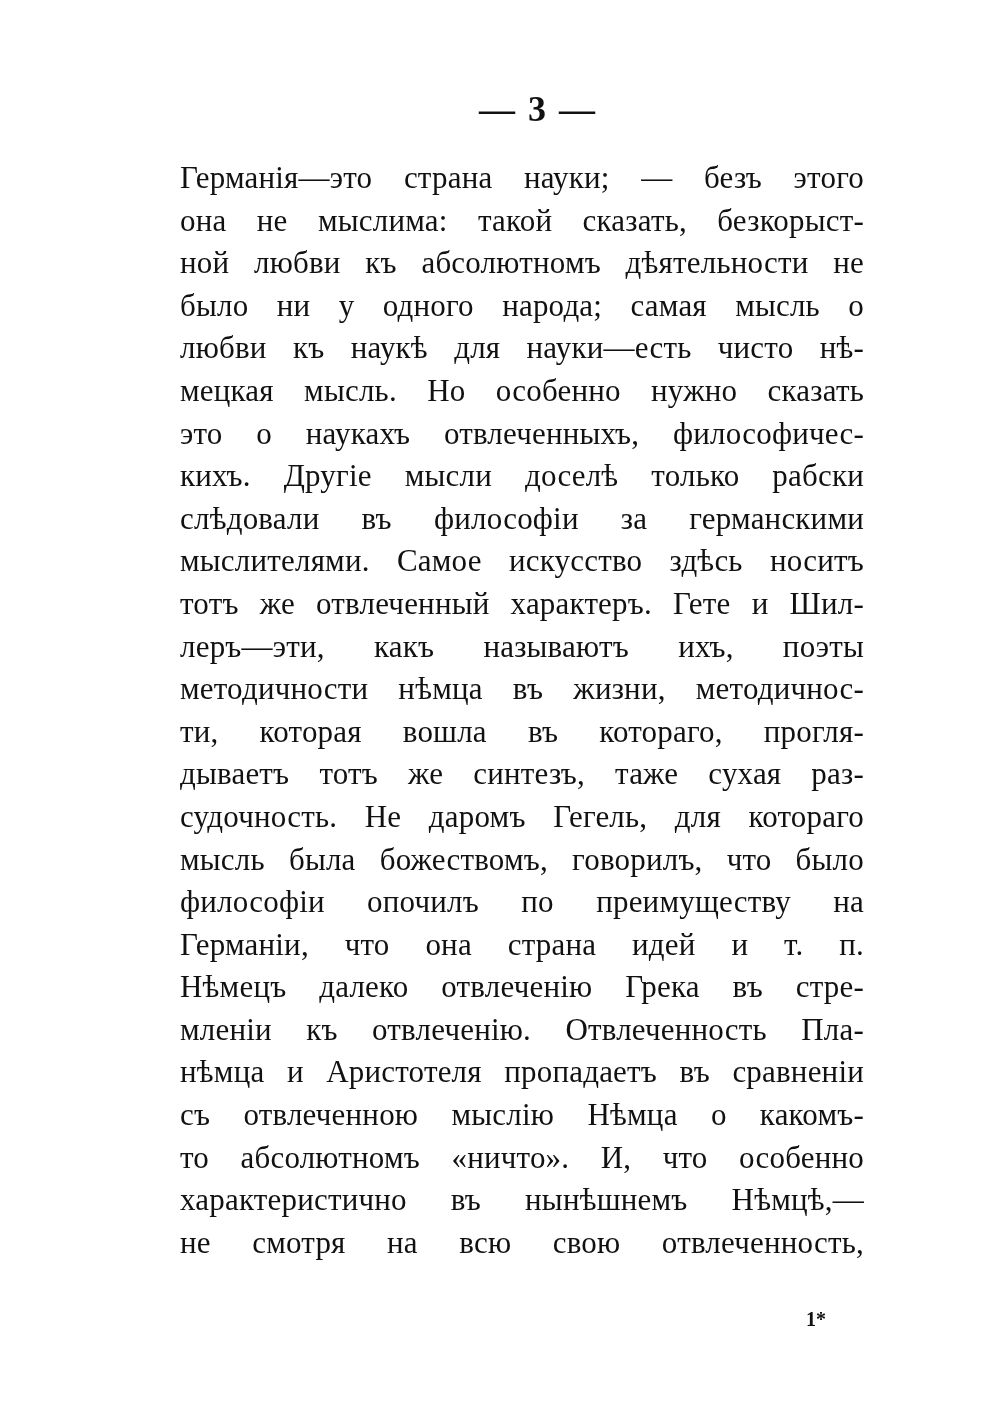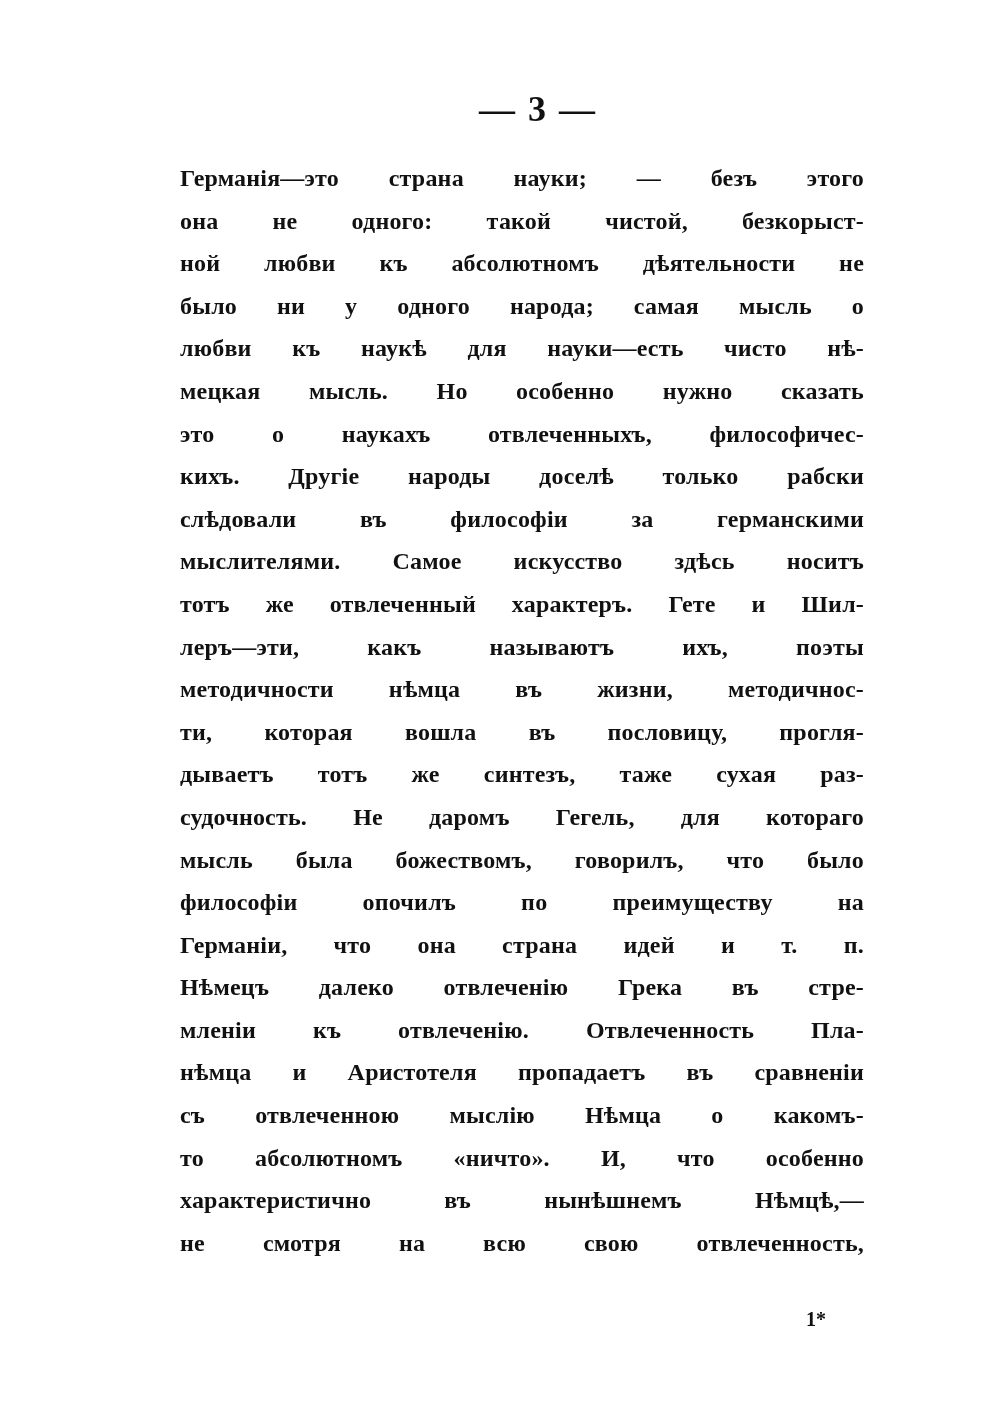--- a/index.html
+++ b/index.html
@@ -28,55 +28,55 @@
     }
     .text-block {
       position: absolute;
       top: 157px;
       left: 180px;
       width: 684px;
     }
     .line {
       height: 42.6px;
       line-height: 42.6px;
-      font-size: 24px;
-      font-weight: bold;
+      font-size: 31px;
+      font-weight: normal;
       white-space: nowrap;
       text-align: justify;
       text-align-last: justify;
       letter-spacing: 0.2px;
     }
     .signature {
       position: absolute;
       top: 1308px;
       left: 806px;
       font-size: 20px;
       font-weight: bold;
     }
   </style>
 </head>
 <body>
 
 <div class="page-number">— 3 —</div>
 
 <div class="text-block">
   <div class="line">Германія—это страна  науки; — безъ этого</div>
-  <div class="line">она не одного: такой чистой, безкорыст-</div>
+  <div class="line">она не мыслима: такой сказать, безкорыст-</div>
   <div class="line">ной любви къ абсолютномъ дѣятельности не</div>
   <div class="line">было ни у одного народа;  самая мысль  о</div>
   <div class="line">любви къ наукѣ для науки—есть чисто нѣ-</div>
   <div class="line">мецкая мысль. Но особенно нужно сказать</div>
   <div class="line">это о наукахъ отвлеченныхъ, философичес-</div>
-  <div class="line">кихъ. Другіе народы доселѣ только рабски</div>
+  <div class="line">кихъ. Другіе мысли доселѣ только рабски</div>
   <div class="line">слѣдовали въ философіи за германскими</div>
   <div class="line">мыслителями. Самое искусство здѣсь носитъ</div>
   <div class="line">тотъ же отвлеченный характеръ. Гете и Шил-</div>
   <div class="line">леръ—эти, какъ называютъ ихъ, поэты</div>
   <div class="line">методичности нѣмца въ жизни, методичнос-</div>
-  <div class="line">ти, которая вошла въ пословицу, прогля-</div>
+  <div class="line">ти, которая вошла въ котораго, прогля-</div>
   <div class="line">дываетъ тотъ же синтезъ, таже сухая раз-</div>
   <div class="line">судочность. Не даромъ Гегель, для котораго</div>
   <div class="line">мысль была божествомъ, говорилъ, что было</div>
   <div class="line">философіи опочилъ по преимуществу на</div>
   <div class="line">Германіи, что она страна идей и т. п.</div>
   <div class="line">Нѣмецъ далеко отвлеченію Грека въ стре-</div>
   <div class="line">мленіи къ отвлеченію. Отвлеченность Пла-</div>
   <div class="line">нѣмца и Аристотеля пропадаетъ въ сравненіи</div>
   <div class="line">съ отвлеченною мыслію Нѣмца  о какомъ-</div>
   <div class="line">то абсолютномъ «ничто». И, что особенно</div>

